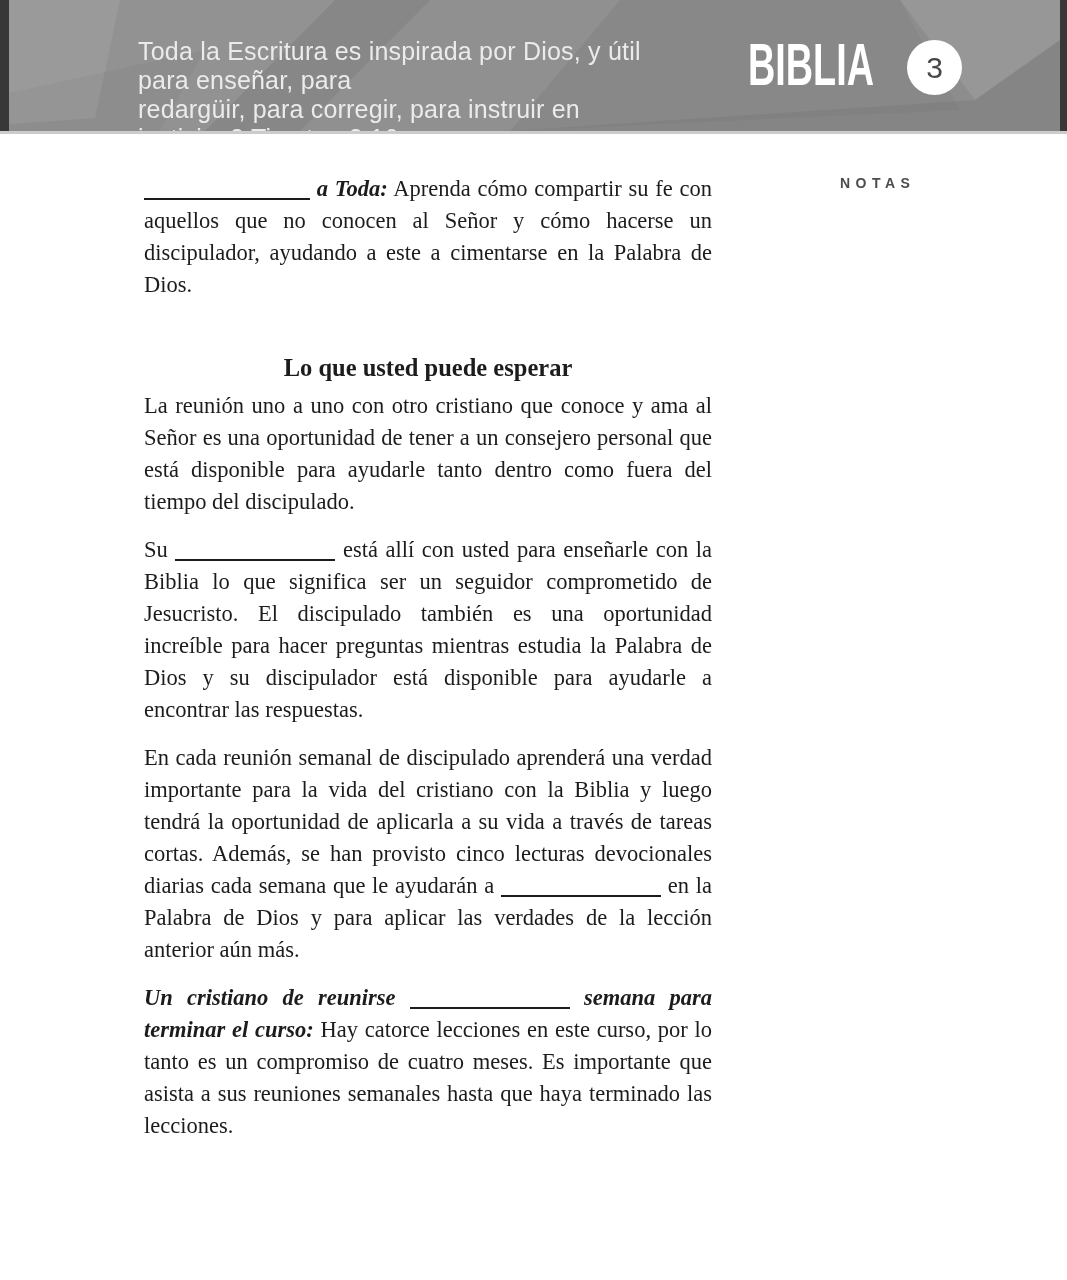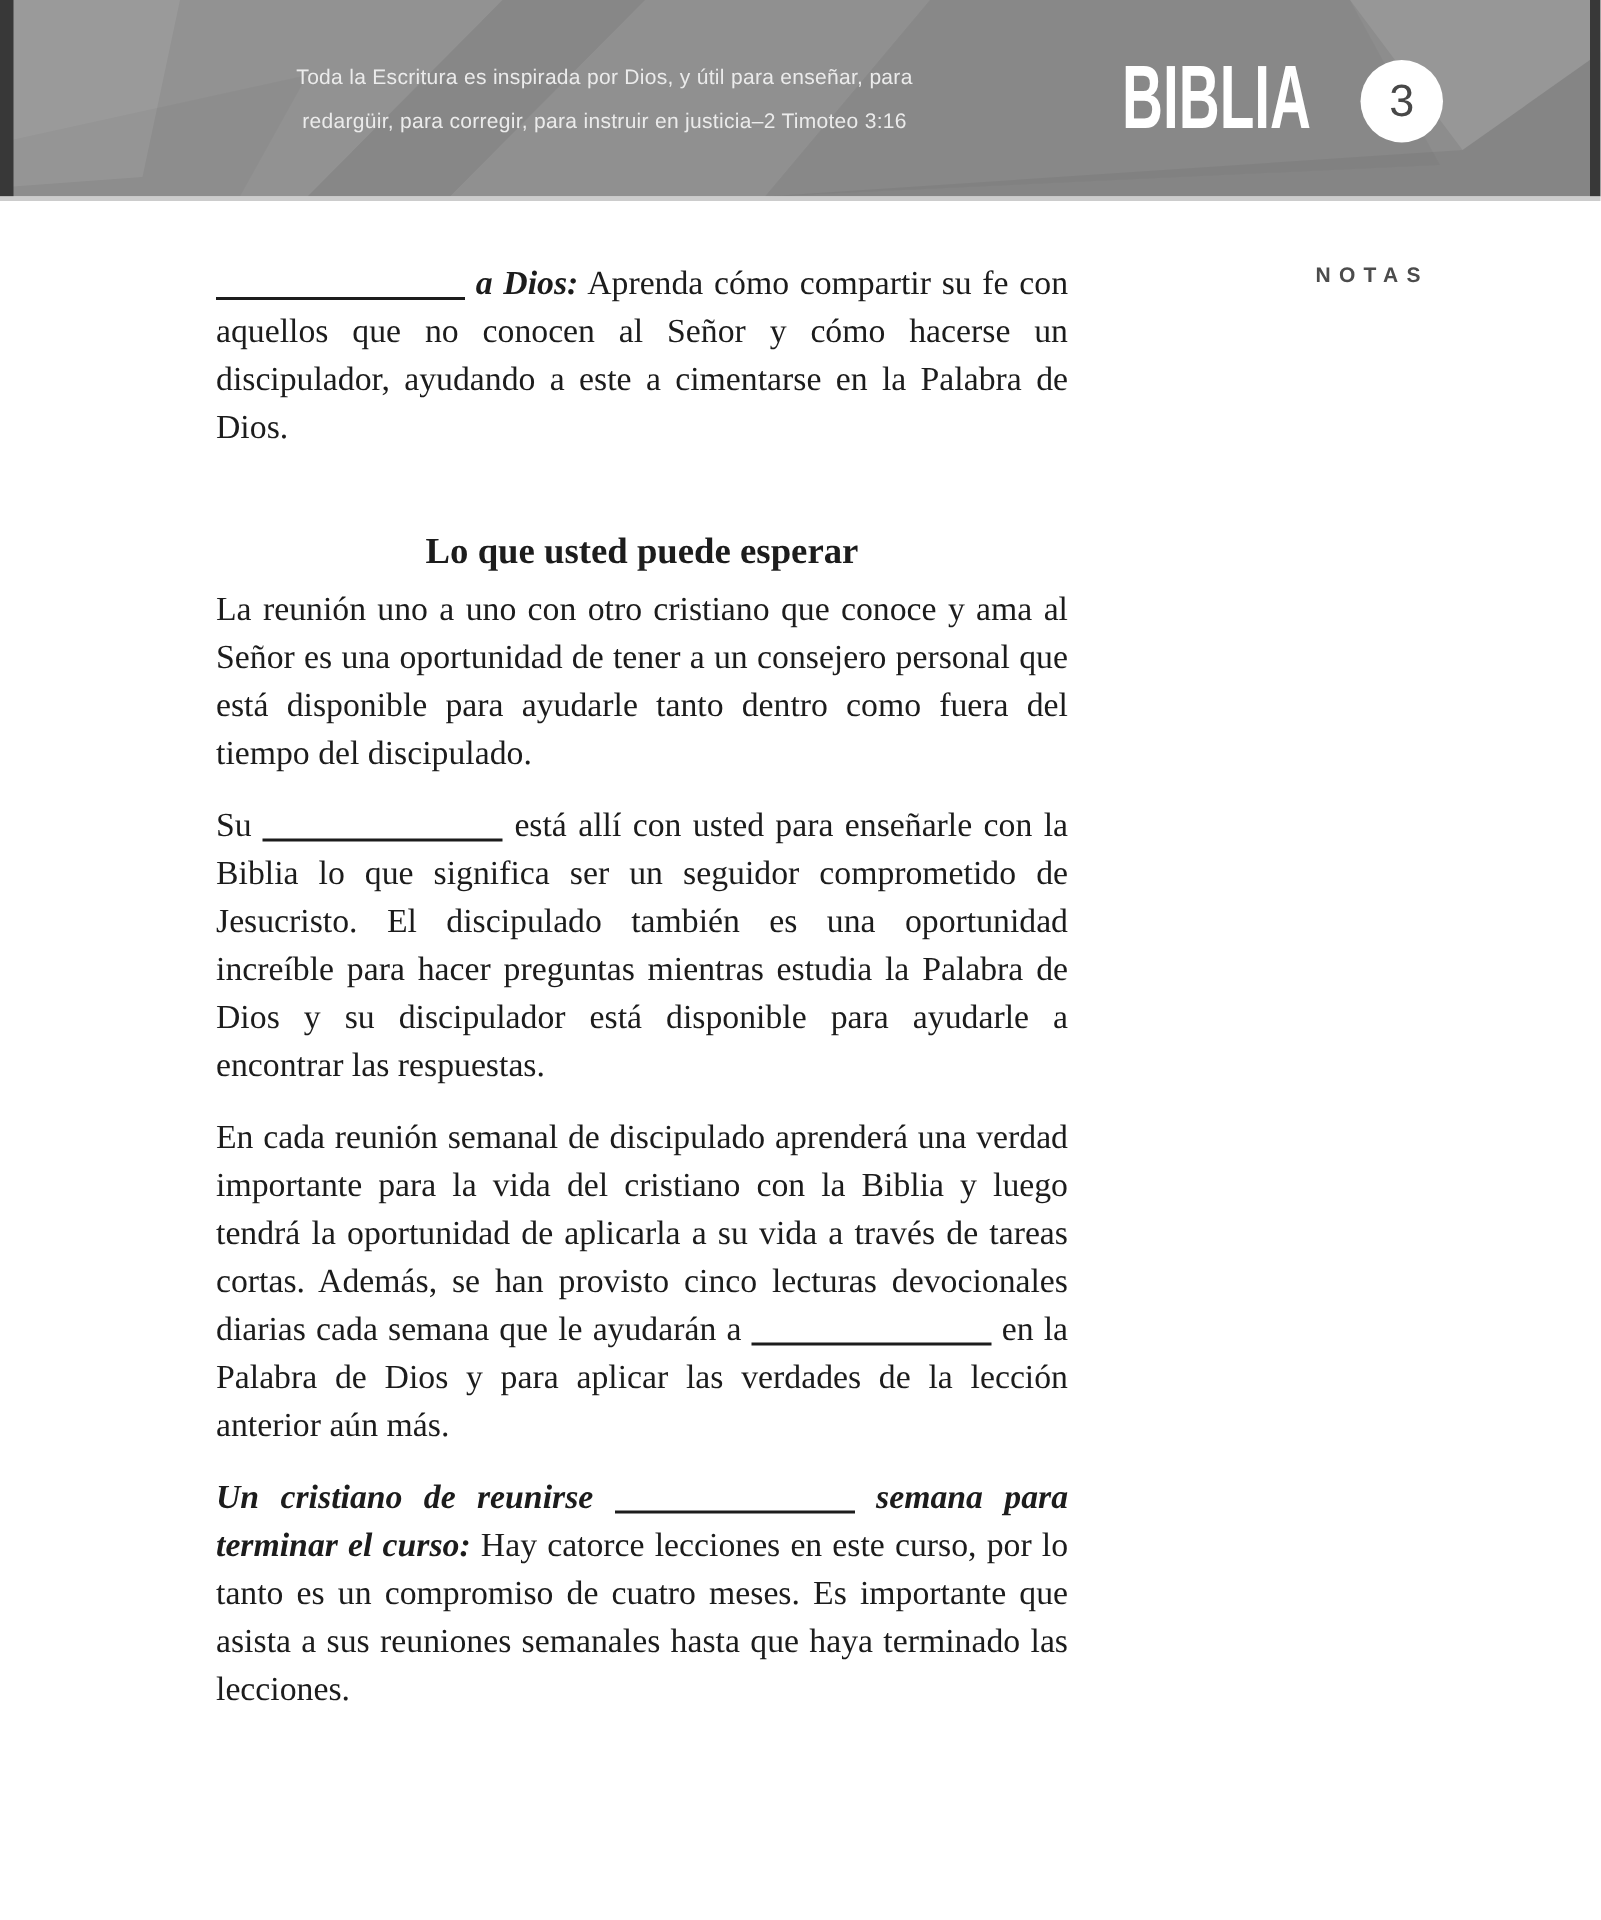--- a/index.html
+++ b/index.html
@@ -30,24 +30,24 @@
     position: absolute;
     top: 131px; left: 0;
     width: 1067px; height: 3px;
     background: #cccccc;
   }
   .verse {
     position: absolute;
     left: 138px; top: 37px;
     width: 530px;
     font-family: "Liberation Sans", sans-serif;
-    font-size: 14px;
+    font-size: 25px;
     line-height: 29px;
     color: #ebebeb;
-    text-align: center;
+    text-align: left;
     letter-spacing: 0.2px;
   }
   .brand {
     position: absolute;
     left: 748px; top: 33px;
     font-family: "Liberation Sans", sans-serif;
     font-weight: 700;
     font-size: 60px;
     line-height: 64px;
     color: #ffffff;
@@ -64,21 +64,21 @@
     background: #ffffff;
     display: flex; align-items: center; justify-content: center;
     font-family: "Liberation Sans", sans-serif;
     font-size: 30px;
     color: #484848;
   }
 
   
   .notes-label {
     position: absolute;
-    left: 877px; top: 175px;
+    left: 840px; top: 175px;
     font-family: "Liberation Sans", sans-serif;
     font-size: 14px;
     font-weight: 700;
     letter-spacing: 5.5px;
     color: #4c4c4c;
   }
 
   
   .main {
     position: absolute;
@@ -134,21 +134,21 @@
   <div class="page-badge">
     <span>3</span>
   </div>
 </div>
 <div class="header-divider"></div>
 
 <div class="notes-label">NOTAS</div>
 
 <div class="main">
 
-  <p class="body first"><span class="blank w1"></span> <span class="bi">a Dios:</span> <span>Aprenda cómo compartir su fe con aquellos que no conocen al Señor y cómo hacerse un discipulador, ayudando a este a cimentarse en la Palabra de Dios.</span></p>
+  <p class="body first"><span class="blank w1"></span> <span class="bi">a Toda:</span> <span>Aprenda cómo compartir su fe con aquellos que no conocen al Señor y cómo hacerse un discipulador, ayudando a este a cimentarse en la Palabra de Dios.</span></p>
 
   <h2 class="section-heading">Lo que usted puede esperar</h2>
 
   <p class="body">La reunión uno a uno con otro cristiano que conoce y ama al Señor es una oportunidad de tener a un consejero personal que está disponible para ayudarle tanto dentro como fuera del tiempo del discipulado.</p>
 
   <p class="body"><span>Su</span> <span class="blank"></span> <span>está allí con usted para enseñarle con la Biblia lo que significa ser un seguidor comprometido de Jesucristo. El discipulado también es una oportunidad increíble para hacer preguntas mientras estudia la Palabra de Dios y su discipulador está disponible para ayudarle a encontrar las respuestas.</span></p>
 
   <p class="body"><span>En cada reunión semanal de discipulado aprenderá una verdad importante para la vida del cristiano con la Biblia y luego tendrá la oportunidad de aplicarla a su vida a través de tareas cortas. Además, se han provisto cinco lecturas devocionales diarias cada semana que le ayudarán a</span> <span class="blank"></span> <span>en la Palabra de Dios y para aplicar las verdades de la lección anterior aún más.</span></p>
 
 

